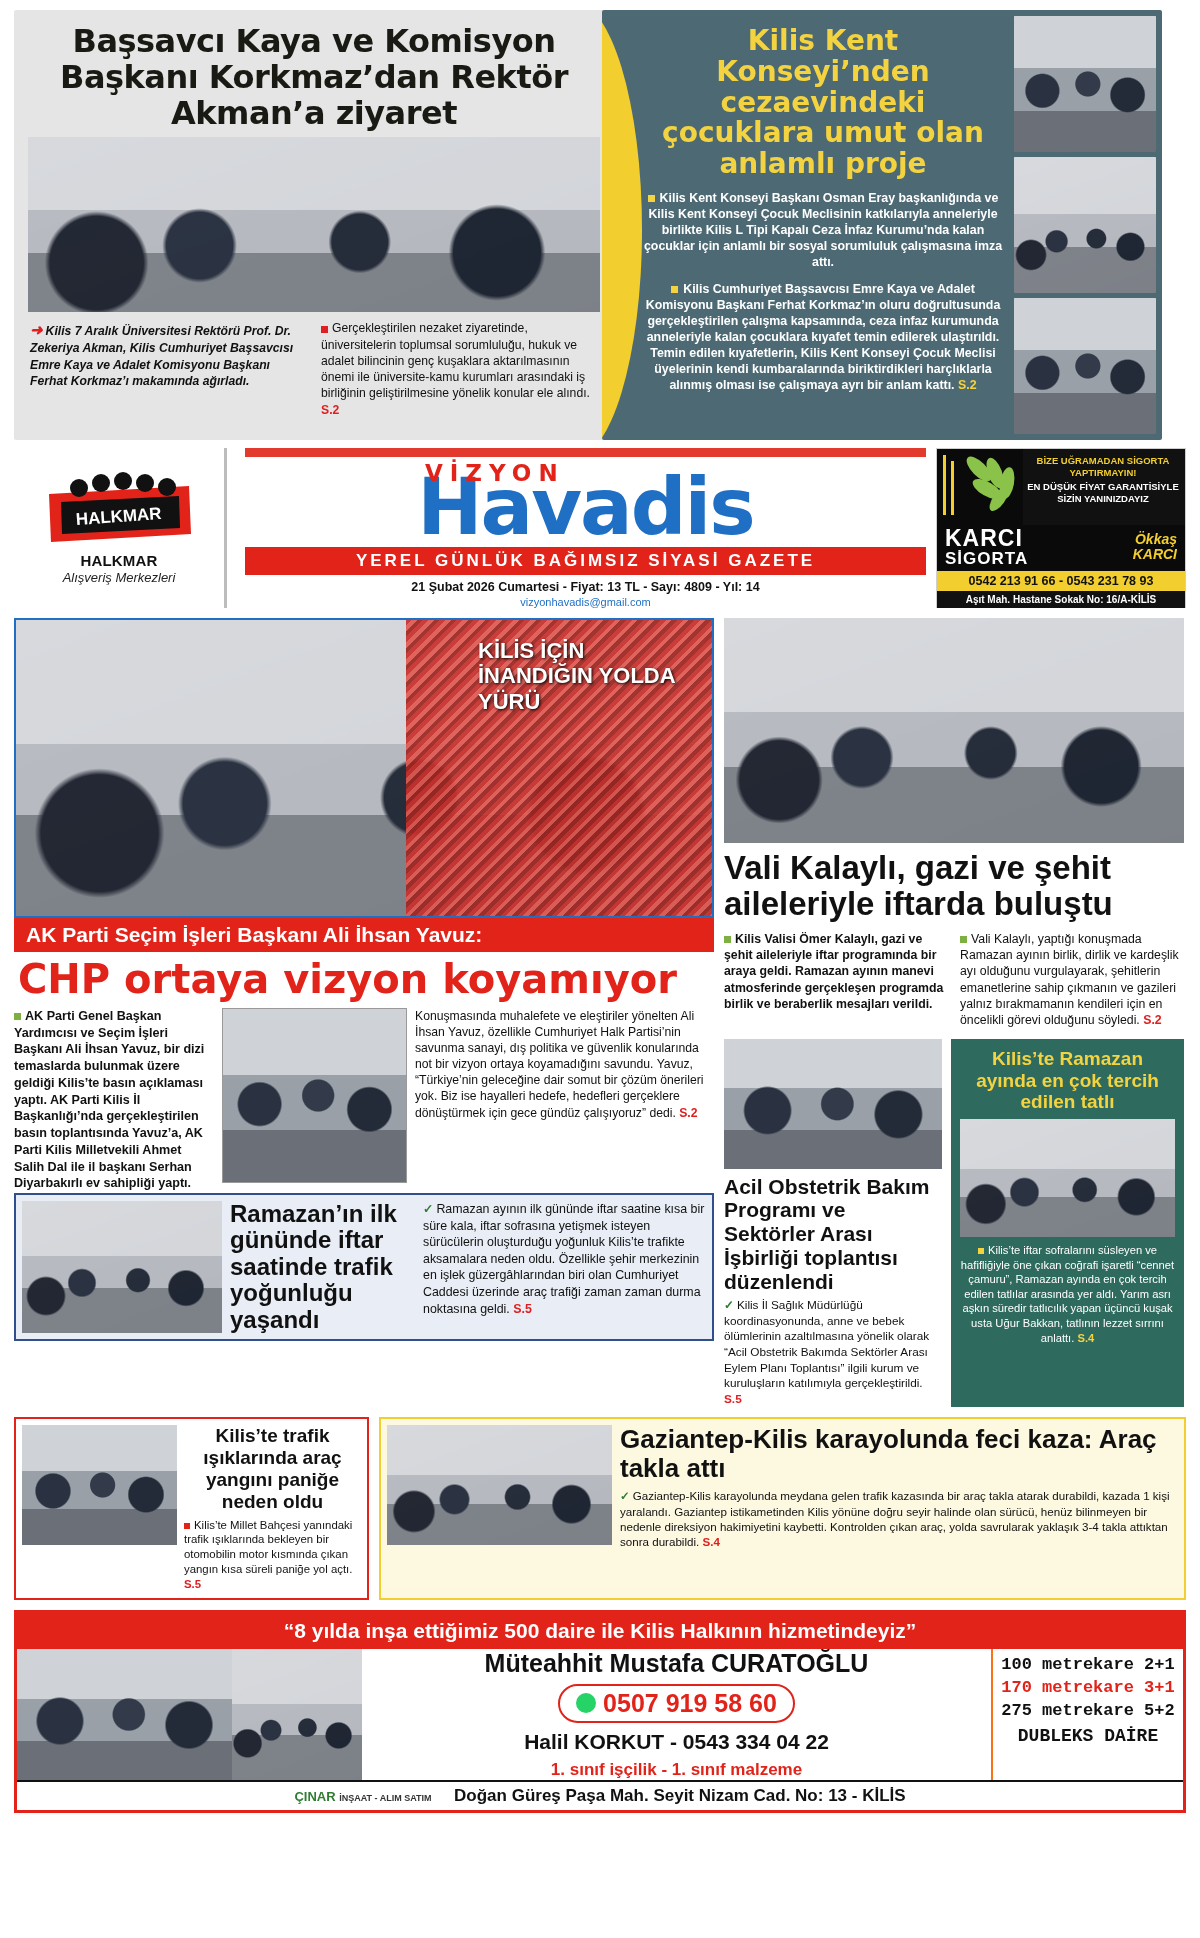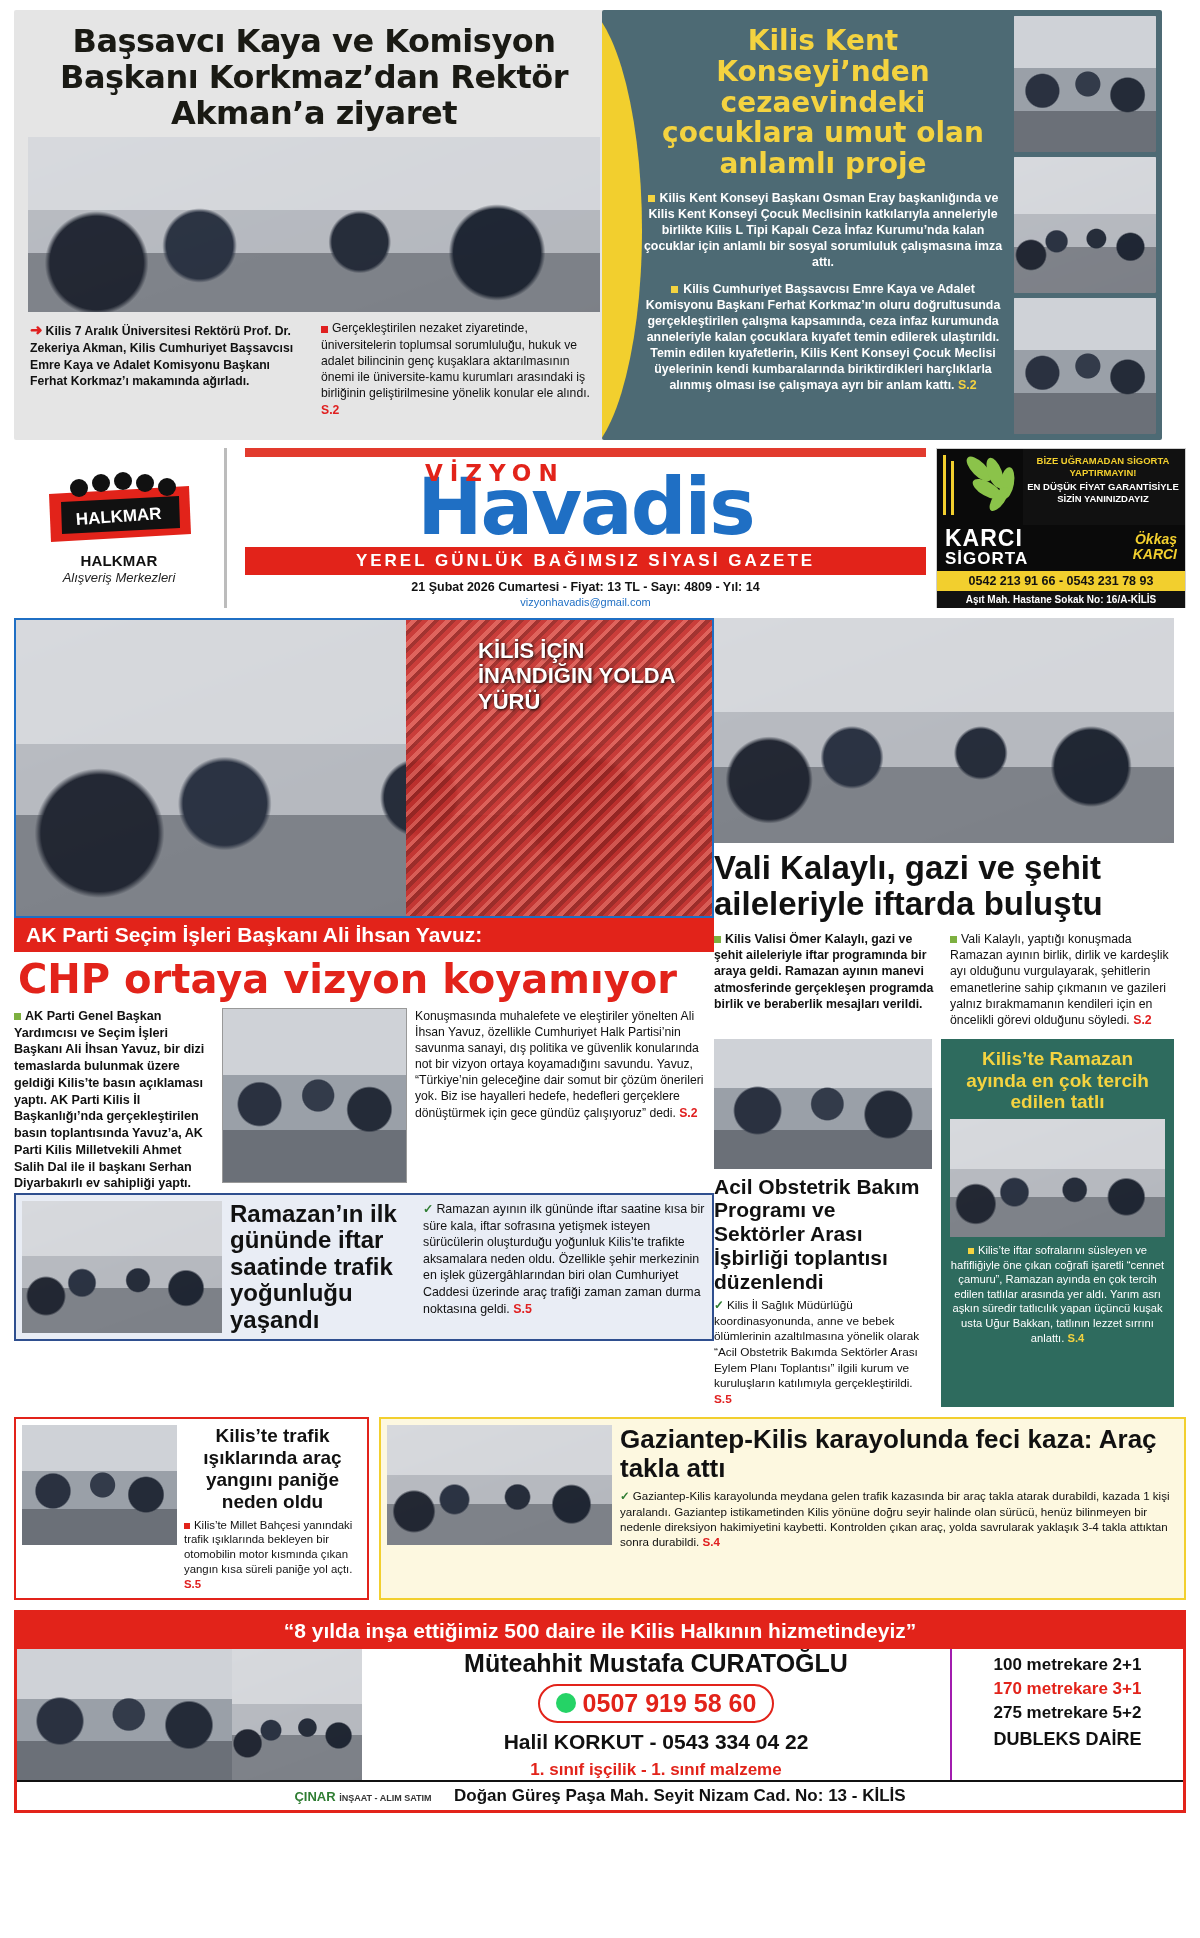--- a/index.html
+++ b/index.html
@@ -46,21 +46,21 @@
     content:""; position:absolute; inset:0;
     background:
       radial-gradient(circle at 20% 55%, #2a3140 0 12%, transparent 13%),
       radial-gradient(circle at 52% 50%, #333b4a 0 12%, transparent 13%),
       radial-gradient(circle at 80% 58%, #242b38 0 12%, transparent 13%),
       linear-gradient(180deg,#cfd2d7 0 38%, #9aa0a8 38% 70%, #6b7078 70% 100%);
   }
   .top-left-photo { height: 175px; margin: 0 14px; }
   .capcols { display: flex; gap: 14px; padding: 8px 16px 10px 16px; }
   .capcol { flex: 1; font-size: 12.2px; line-height: 1.33; }
-  .capcol.bold { font-weight: 700; }
+  .capcol.bold { font-weight: 700; font-style: italic; }
   .capcol.bold .arrow { color: #e02020; font-weight: 900; font-size: 15px; margin-right: 3px; }
   .sq { display:inline-block; width:7px; height:7px; background:#e02020; margin-right:4px; vertical-align: middle;}
   .pg { color:#e02020; font-weight:900; }
 
   .top-right {
     width: 560px; margin-left: -12px; background: #4d6a74; color: #fff;
     position: relative; border-radius: 2px; overflow: hidden;
     display: flex;
   }
   .tr-curve {
@@ -100,21 +100,21 @@
   .mh-ad-txt { flex:1; padding:6px 6px 0 4px; text-align:center; }
   .mh-ad-txt .l1 { color:#f2cf2e; font-size:9.5px; font-weight:700; line-height:1.25; }
   .mh-ad-txt .l2 { color:#fff; font-size:9.5px; font-weight:700; line-height:1.25; margin-top:2px;}
   .mh-ad-brand { display:flex; align-items:center; justify-content:space-between; padding:2px 8px 4px 8px; background:#0a0a0a;}
   .mh-ad-brand .k1 { color:#fff; font-size:23px; font-weight:900; letter-spacing:1px; line-height:1; }
   .mh-ad-brand .k2 { color:#f2cf2e; font-size:14px; font-weight:700; font-style:italic; text-align:right; line-height:1.1;}
   .mh-ad-phone { background:#f2cf2e; color:#111; font-size:12.5px; font-weight:900; text-align:center; padding:3px 0;}
   .mh-ad-addr { background:#111; color:#fff; font-size:10px; font-weight:700; text-align:center; padding:3px 0;}
 
   
-  .main { display:flex; margin-top: 10px; }
+  .main { display:flex; gap: 10px; margin-top: 10px; }
   .col-left { width: 700px; }
   .col-right { width: 460px; }
 
   .lead-photo { height: 300px; border:2px solid #1f6fc4; position:relative; overflow:hidden; }
   .lead-photo .rally {
     position:absolute; right:0; top:0; width:44%; height:100%;
     background: repeating-linear-gradient(135deg,#c9302c 0 4px,#e05a52 4px 8px,#9e2622 8px 12px);
     opacity:.92;
   }
   .lead-photo .rallytxt { position:absolute; right:14px; top:18px; color:#fff; font-size:22px; font-weight:900; line-height:1.15; text-shadow:1px 1px 3px #000; width: 220px;}
@@ -174,21 +174,21 @@
   .ad-main { display:flex; background:#fff; }
   .ad-photo { width: 215px; }
   .ad-person { width: 130px; }
   .ad-center { flex:1; text-align:center; padding:0 6px; }
   .ad-center .nm { font-size:25px; font-weight:900; }
   .ad-center .phone { display:inline-flex; align-items:center; gap:7px; border:2px solid #e2231a; border-radius:20px; padding:3px 16px; margin-top:6px; }
   .ad-center .phone .wa { width:20px;height:20px;border-radius:50%;background:#25d366;display:inline-block;}
   .ad-center .phone .pn { color:#e2231a; font-size:25px; font-weight:900; }
   .ad-center .nm2 { font-size:21px; font-weight:900; margin-top:7px; }
   .ad-center .q { color:#e2231a; font-size:17px; font-weight:900; margin-top:6px; }
-  .ad-right { width: 233px; text-align:center; padding:6px 4px; border-left:2px solid #a21caf;}
+  .ad-right { width: 192px; text-align:center; padding:6px 4px; border-left:2px solid #f97316;font-family:Liberation Mono, monospace;}
   .ad-right .r1 { font-size:17px; font-weight:900; }
   .ad-right .r2 { font-size:17px; font-weight:900; color:#e2231a; margin-top:4px;}
   .ad-right .r3 { font-size:17px; font-weight:900; margin-top:4px;}
   .ad-right .r4 { font-size:18px; font-weight:900; margin-top:6px;}
   .ad-bottom { background:#fff; border-top:2px solid #111; text-align:center; font-size:17px; font-weight:900; padding:4px 0; }
   .cinar { text-align:center; font-size:13px; font-weight:900; color:#2f7d32; }
 </style>
 </head>
 <body>
 

